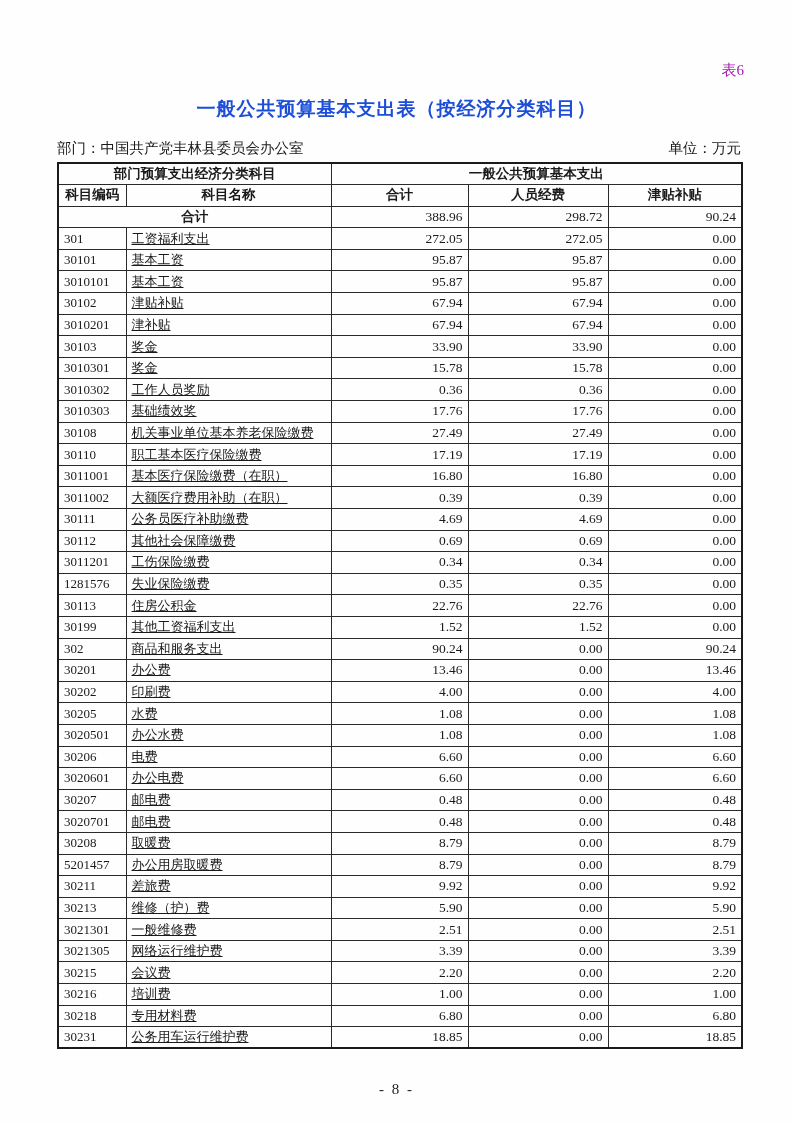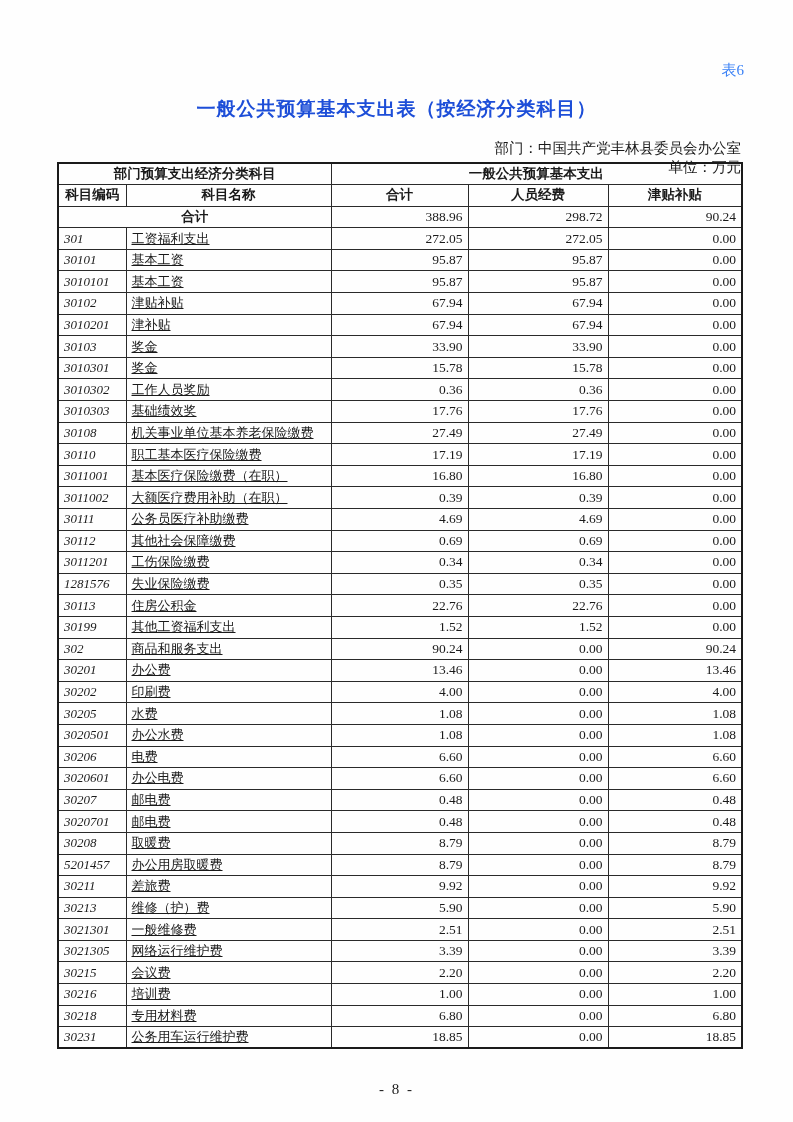--- a/index.html
+++ b/index.html
@@ -8,32 +8,32 @@
     width: 793px; height: 1122px;
     font-family: "Liberation Serif", "DejaVu Serif", serif;
     color: #1a1a1a;
     position: relative;
     overflow: hidden;
   }
   .page { position: absolute; inset: 0; background: #fefefe; }
 
   .table-tag {
     position: absolute; top: 61px; right: 49px;
-    font-size: 15px; color: #3b82f6;
+    font-size: 15px; color: #a21caf;
   }
   .doc-title {
     position: absolute; top: 96px; left: 0; width: 100%;
     text-align: center;
     font-size: 19px; font-weight: bold; color: #1d4ed8;
     letter-spacing: 1px;
   }
   .meta-line {
     position: absolute; top: 139px; left: 57px; width: 684px;
-    display: flex; justify-content: space-between; align-items: flex-end;
-    font-size: 14.5px; color: #1a1a1a; flex-direction: column;
+    display: flex; justify-content: space-between; align-items: flex-start;
+    font-size: 14.5px; color: #1a1a1a;
   }
   .meta-left, .meta-right { white-space: nowrap; }
 
   table.budget {
     position: absolute; top: 162px; left: 57px;
     width: 684px;
     border-collapse: collapse;
     table-layout: fixed;
     font-size: 13px;
     color: #1a1a1a;
@@ -44,21 +44,21 @@
     padding: 0 5px;
     overflow: hidden;
     white-space: nowrap;
     font-weight: normal;
   }
   table.budget { border: 2px solid #1a1a1a; }
   table.budget thead th {
     font-weight: bold;
     font-size: 13.5px;
   }
-  td.col-code { text-align: left; padding-left: 7px; font-style: italic; }
+  td.col-code { text-align: left; padding-left: 7px; }
   td.col-name { text-align: left; padding-left: 9px; text-decoration: underline; }
   td.col-num  { text-align: right; padding-right: 5px; font-size: 13.5px; }
   tr.total-row td.merged-name {
     text-align: center; font-weight: bold; font-size: 13.5px;
   }
 
   .page-number {
     position: absolute; top: 1081px; left: 0; width: 100%;
     text-align: center; font-size: 15px; color: #222;
     letter-spacing: 2px;

